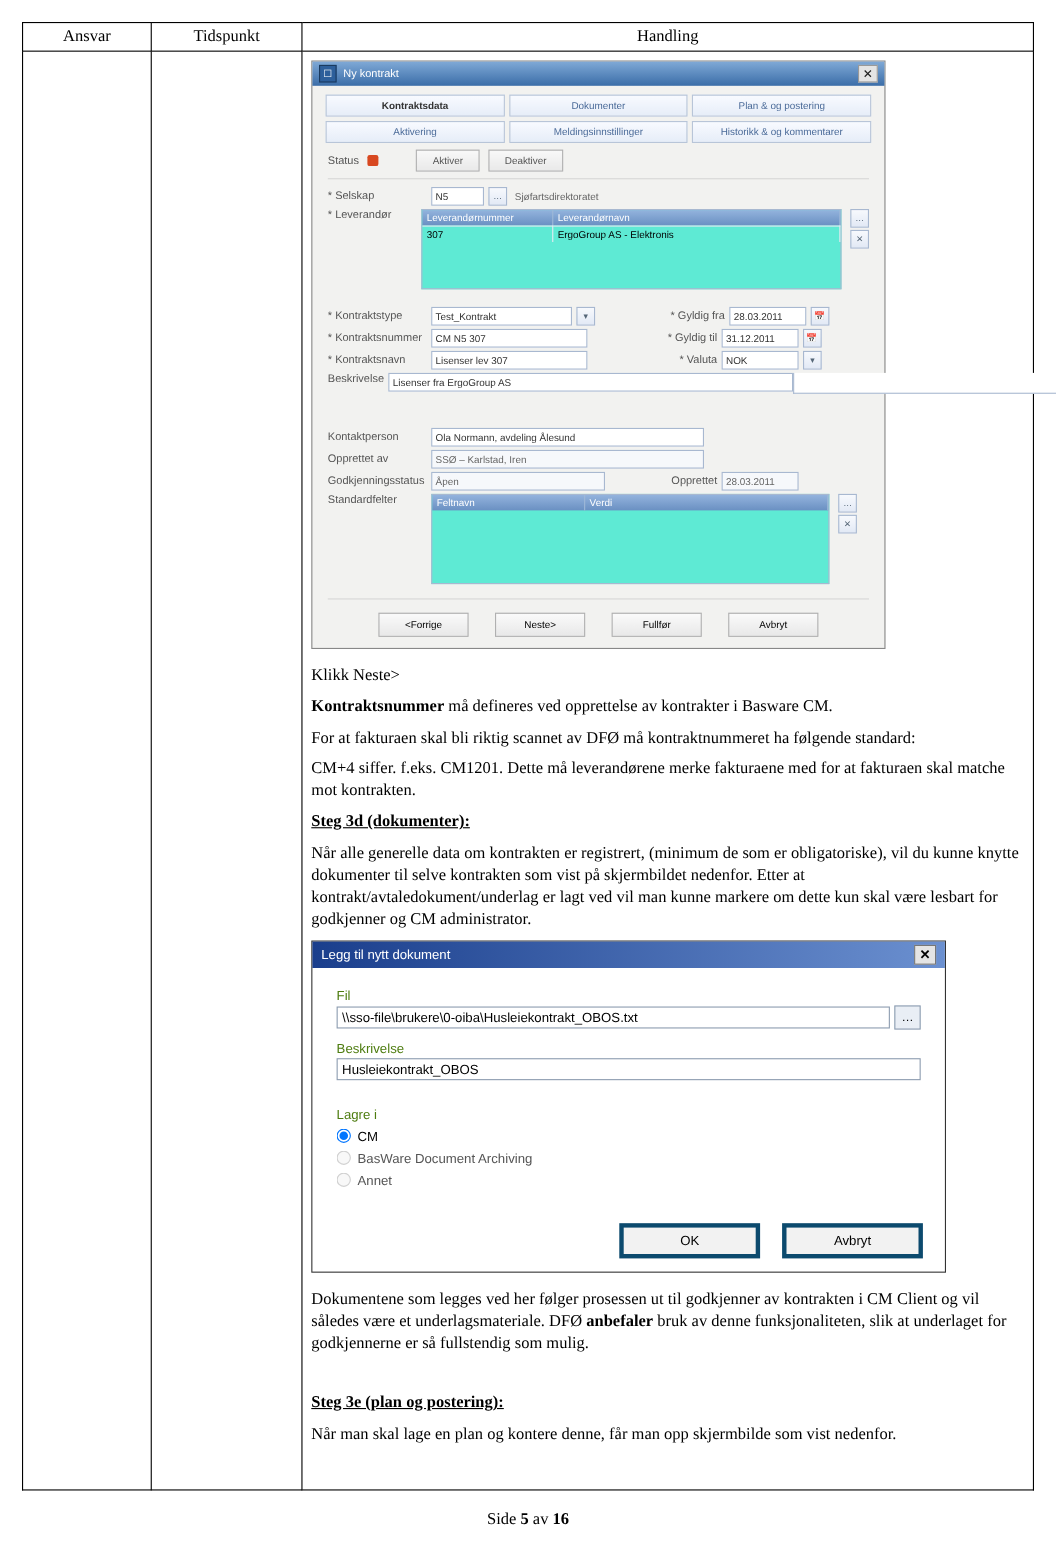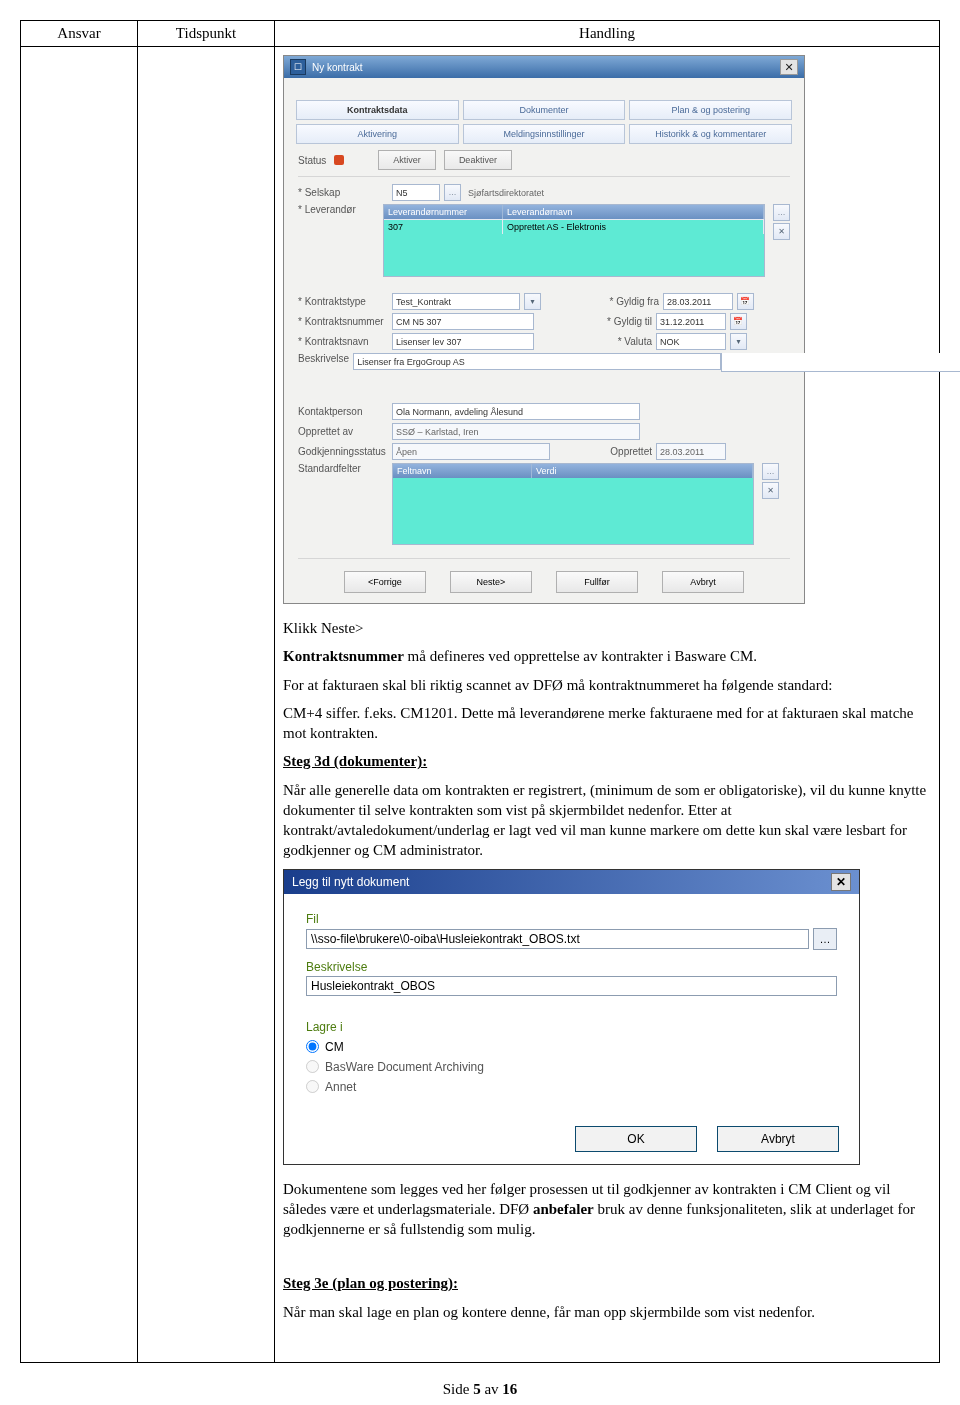--- a/index.html
+++ b/index.html
@@ -51,21 +51,21 @@
     display:inline-flex; align-items:center; justify-content:center;
     color:#fff; margin-right:6px; font-size:9px;
   }
   .dlg-title .spacer { flex:1; }
   .dlg-title .xbtn {
     width:16px; height:14px; background:#e4e4e4; border:1px solid #999;
     color:#222; display:inline-flex; align-items:center; justify-content:center;
     font-size:11px; cursor:pointer;
   }
   .tabs {
-    display:flex; flex-wrap:wrap; gap:4px; padding:22px 12px 2px 12px;text-align:center;
+    display:flex; flex-wrap:wrap; gap:4px; padding:8px 12px 2px 12px;text-align:center;
   }
   .tab {
     flex:1; min-width:140px; height:18px;
     background:linear-gradient(#f8faff,#e6edf8);
     border:1px solid #b8c5d8; color:#4a6a98;
     display:flex; align-items:center; justify-content:center;
     font-size:9px; cursor:pointer;
   }
   .tab.active { font-weight:bold; color:#333; }
   .status-row { padding: 4px 14px; display:flex; align-items:center; gap:8px; color:#555; }
@@ -129,21 +129,21 @@
   .dlg2-body .inprow { display:flex; align-items:center; gap:4px; }
   .dlg2-body .inprow .inp { flex:1; }
   .dlg2-body .browse { width:22px; height:20px; border:1px solid #8c9cb0;
     background:#e9eef5; display:inline-flex; align-items:center; justify-content:center;
     font-size:11px; cursor:pointer; }
   .radio-group { margin-top:24px; }
   .radio-row { display:flex; align-items:center; gap:6px; margin:6px 0; color:#555; }
   .radio-row input { margin:0; }
   .radio-row.sel { color:#000; }
   .dlg2-btns { display:flex; justify-content:flex-end; gap:20px; padding:16px 20px 12px 0; }
-  .dlg2-btns .bb { width:120px; height:24px; border:1px solid #0c4a6e;
+  .dlg2-btns .bb { width:120px; height:24px; border:4px solid #0c4a6e;
     background:#f2f2f2; display:flex; align-items:center; justify-content:center;
     font-size:12px; cursor:pointer; }
 
   .body-text { margin: 8px 0; line-height:1.35; font-size:15px; }
   .step-head { text-decoration: underline; font-weight:bold; }
   .page-footer { text-align:center; font-size:15px; margin-top:18px; }
 </style>
 </head>
 <body>
 
@@ -195,21 +195,21 @@
             <div class="frow" style="align-items:flex-start">
               <span class="flab">* Leverandør</span>
               <div style="display:flex;flex-direction:column;gap:2px">
                 <div class="grid">
                   <div class="ghead">
                     <div class="gc" style="width:110px">Leverandørnummer</div>
                     <div class="gc" style="flex:1">Leverandørnavn</div>
                   </div>
                   <div class="grow">
                     <div class="gc" style="width:110px">307</div>
-                    <div class="gc" style="flex:1">Opprettet AS - Elektronis</div>
+                    <div class="gc" style="flex:1">ErgoGroup AS - Elektronis</div>
                   </div>
                   <div style="height:42px"></div>
                 </div>
               </div>
               <div style="display:flex;flex-direction:column;gap:2px;margin-left:4px">
                 <span class="sqbtn">…</span>
                 <span class="sqbtn">✕</span>
               </div>
             </div>
 

